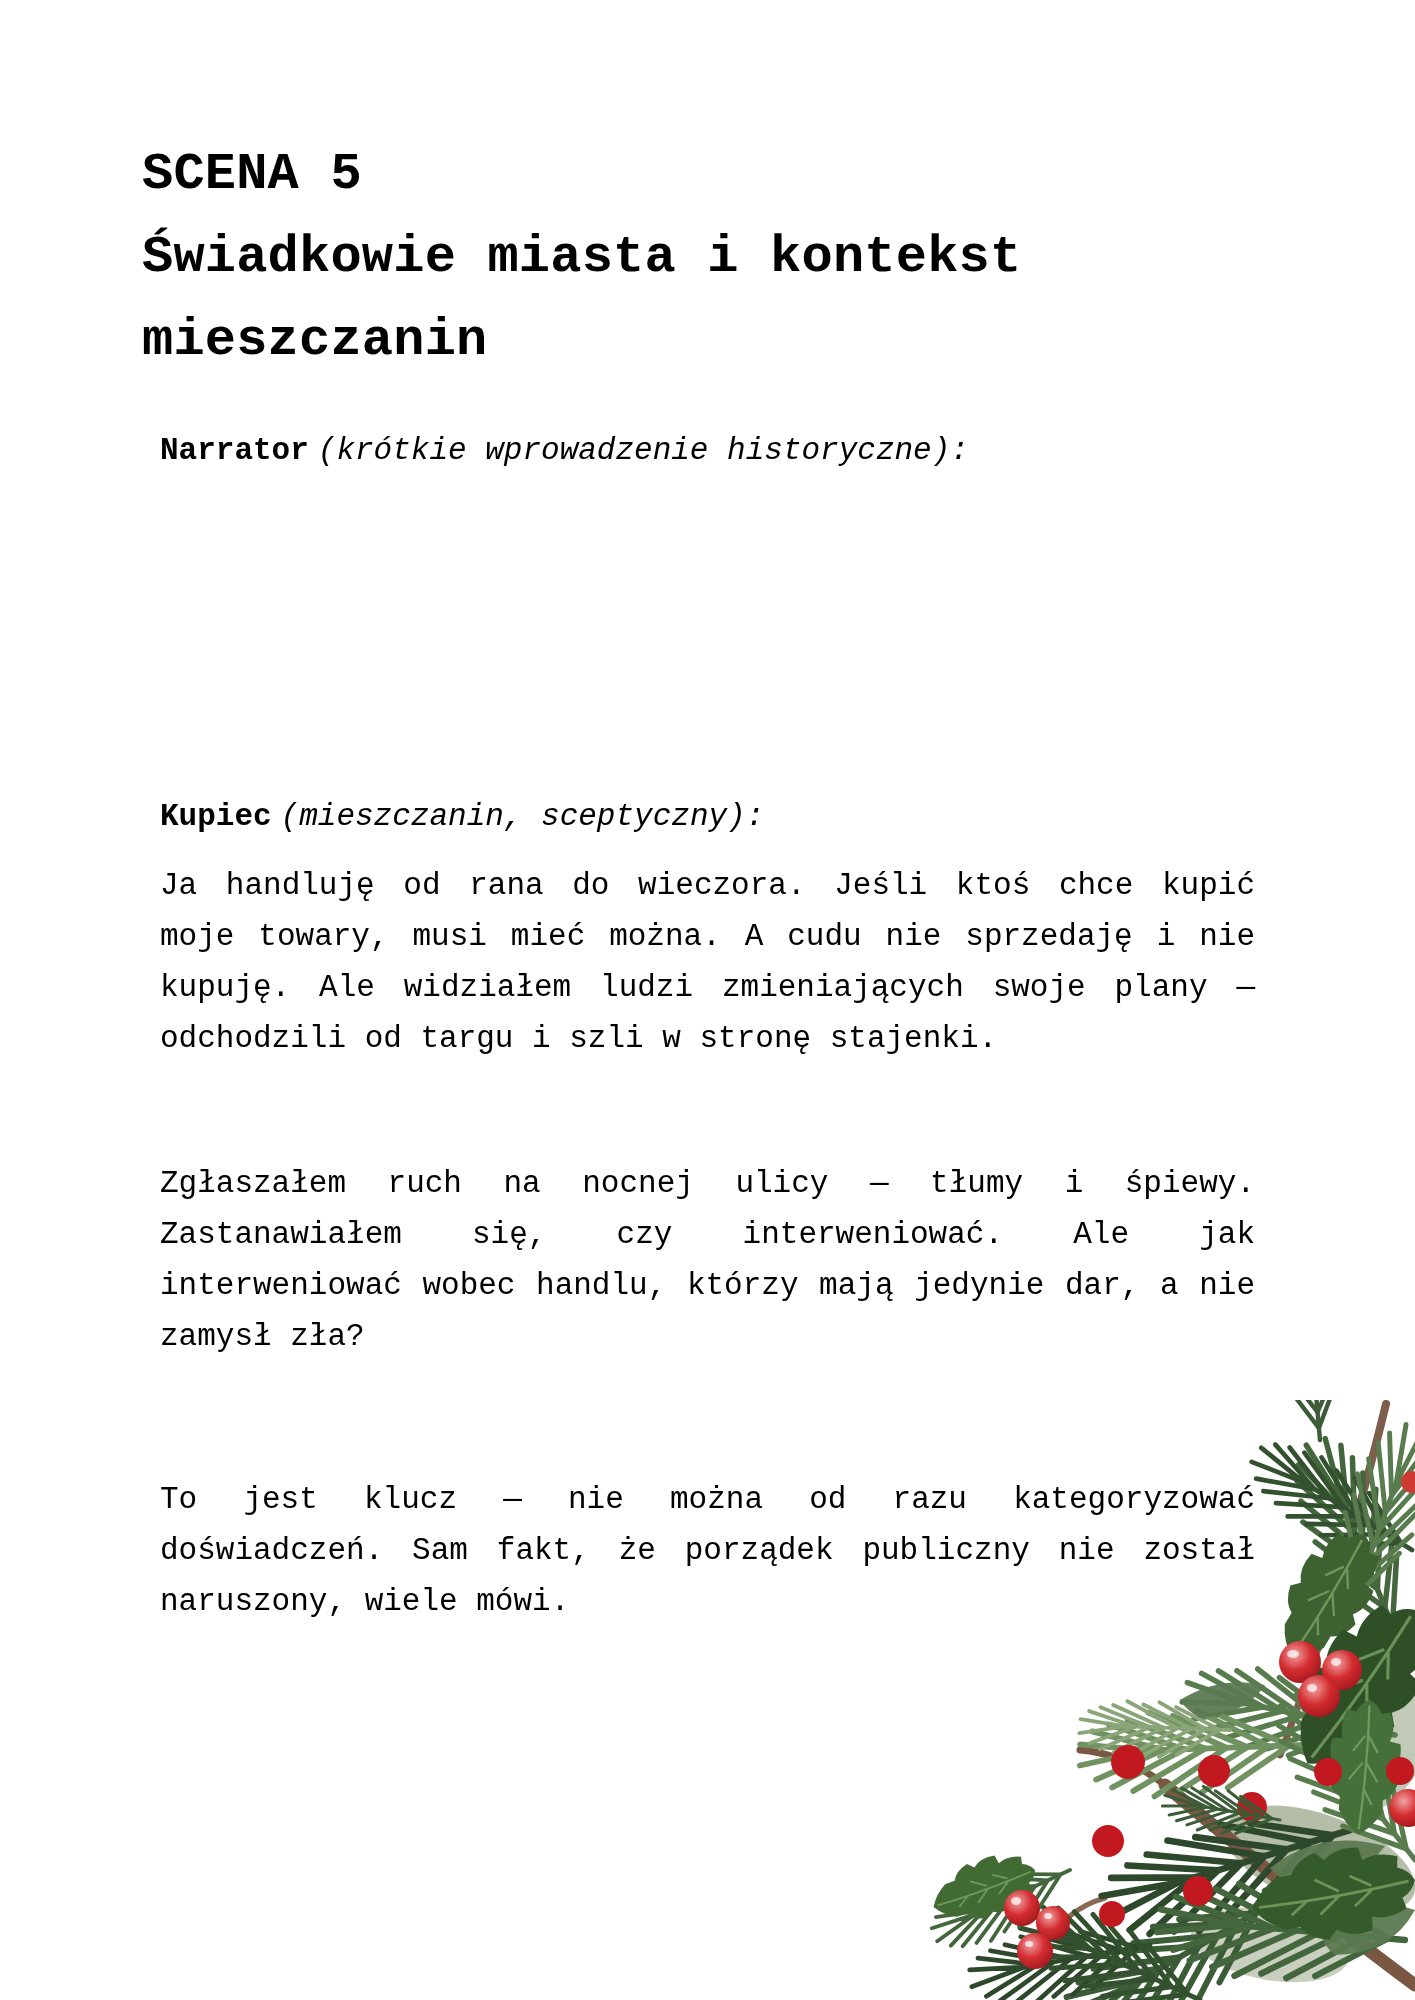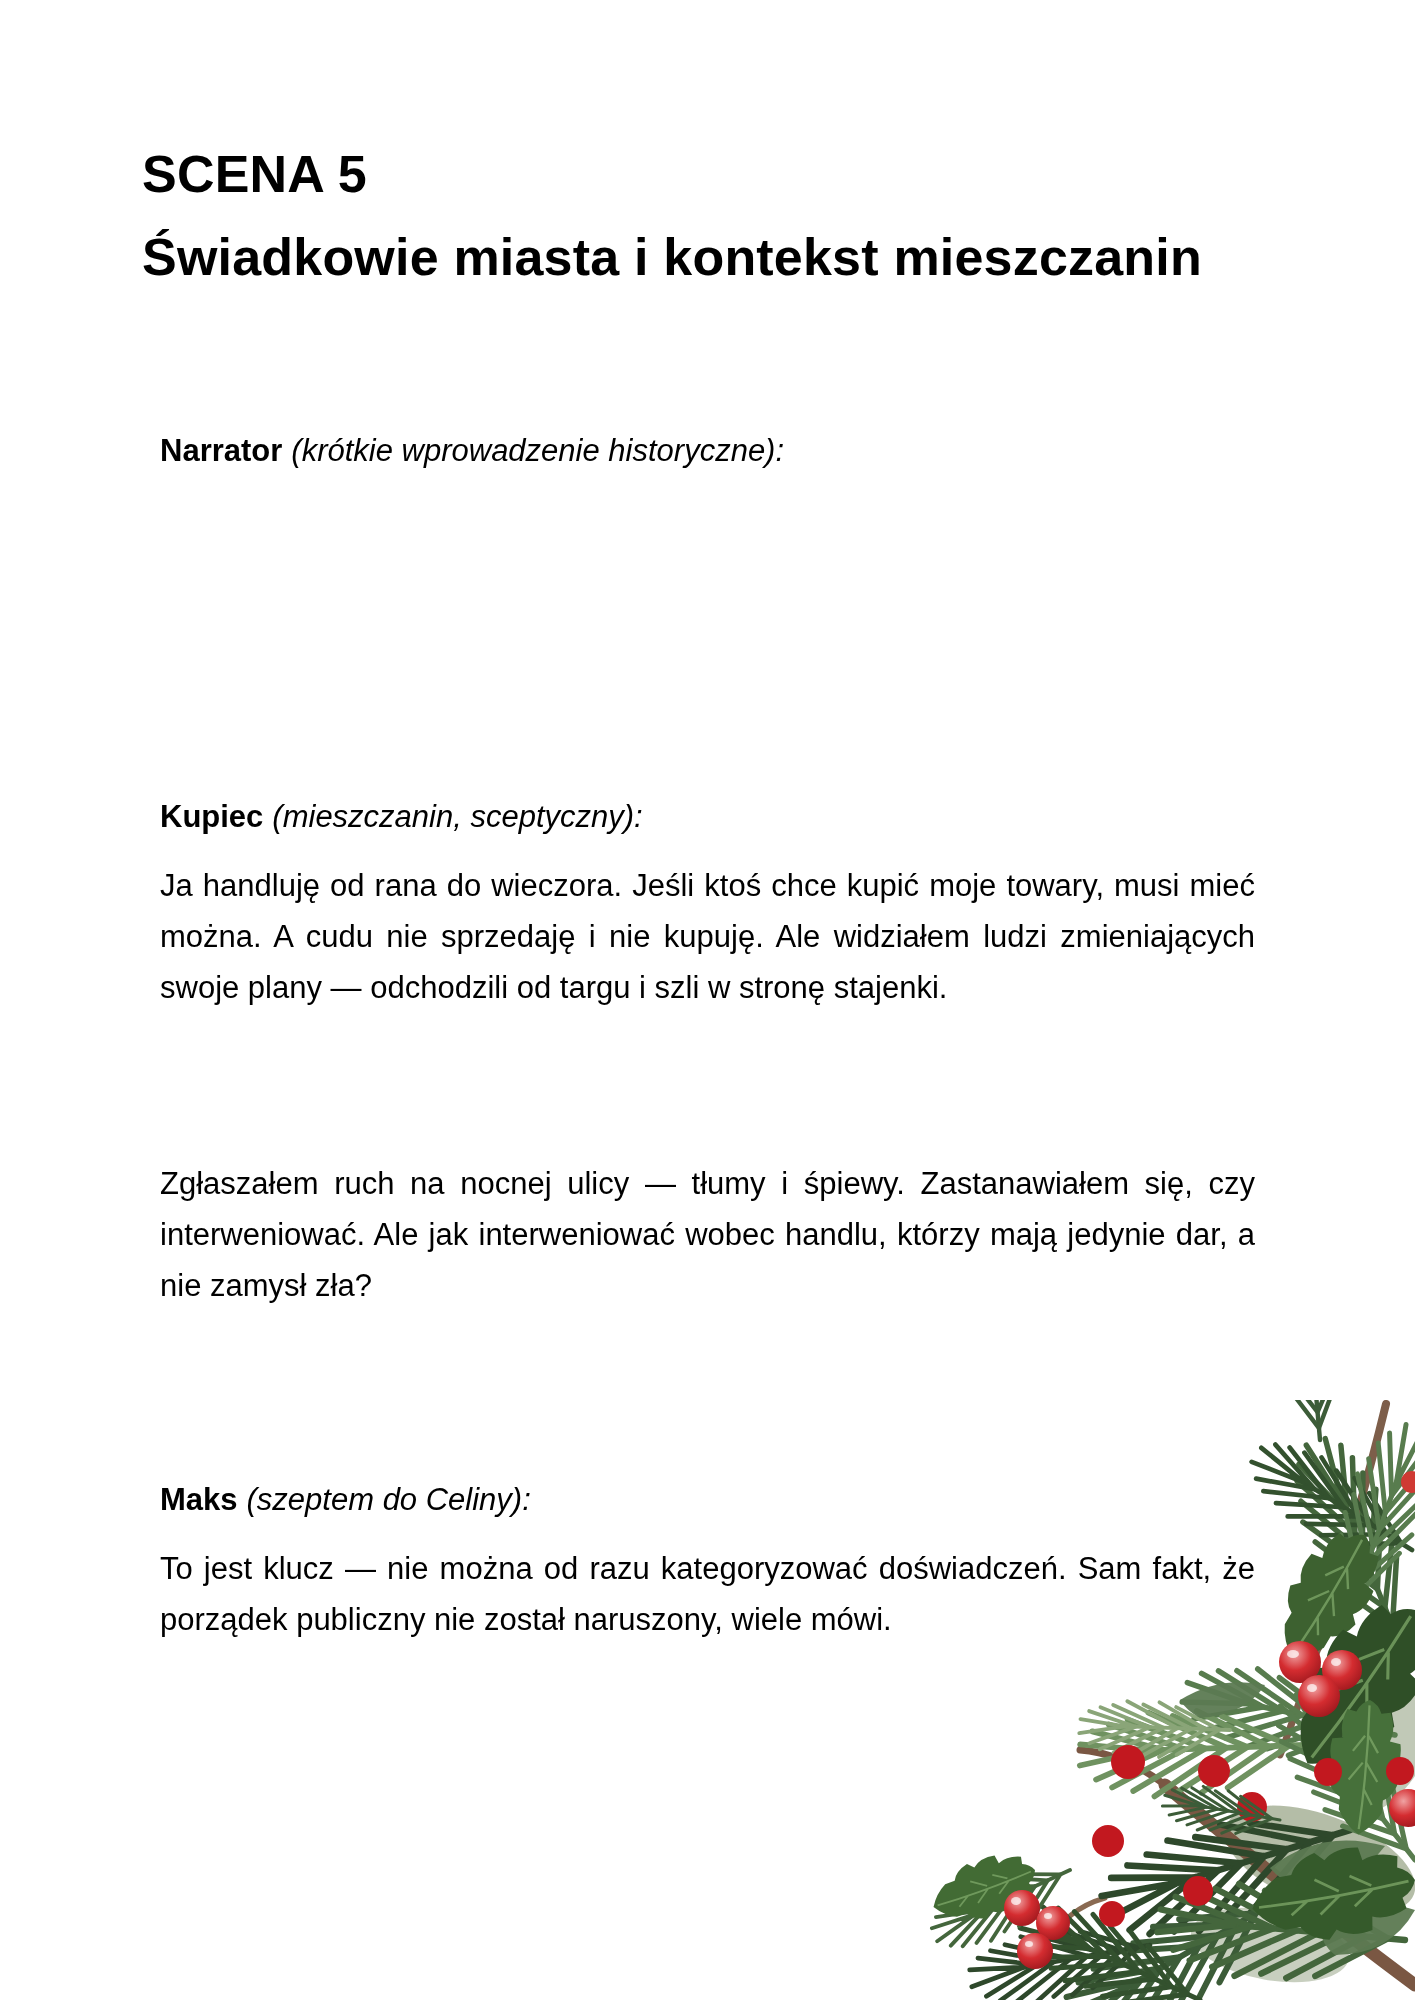--- a/index.html
+++ b/index.html
@@ -10,20 +10,21 @@
     height: 2000px;
     overflow: hidden;
     font-family: "Liberation Sans", "DejaVu Sans", sans-serif;
     color: #000000;
   }
   .page {
     position: relative;
     width: 1415px;
     height: 2000px;
     background: #ffffff;
+    font-family: Liberation Mono, monospace;
   }
   .doc-title {
     position: absolute;
     left: 142px;
     top: 133px;
     width: 1131px;
     font-size: 52px;
     line-height: 83px;
     font-weight: bold;
     margin: 0;
@@ -78,21 +79,20 @@
   <section class="dialogue sec-kupiec">
     <p class="speaker-line"><strong>Kupiec</strong><em>(mieszczanin, sceptyczny):</em></p>
     <p class="speech">Ja handluję od rana do wieczora. Jeśli ktoś chce kupić moje towary, musi mieć można. A cudu nie sprzedaję i nie kupuję. Ale widziałem ludzi zmieniających swoje plany — odchodzili od targu i szli w stronę stajenki.</p>
   </section>
 
   <section class="dialogue sec-straznik">
     <p class="speech">Zgłaszałem ruch na nocnej ulicy — tłumy i śpiewy. Zastanawiałem się, czy interweniować. Ale jak interweniować wobec handlu, którzy mają jedynie dar, a nie zamysł zła?</p>
   </section>
 
   <section class="dialogue sec-maks">
-    <p class="speaker-line"><strong>Maks</strong><em>(szeptem do Celiny):</em></p>
     <p class="speech">To jest klucz — nie można od razu kategoryzować doświadczeń. Sam fakt, że porządek publiczny nie został naruszony, wiele mówi.</p>
   </section>
 
   <div class="decoration">
     <svg viewBox="0 0 565 600" width="565" height="600" xmlns="http://www.w3.org/2000/svg">
       <defs>
         <radialGradient id="berryG" cx="0.38" cy="0.32" r="0.85">
           <stop offset="0" stop-color="#f0a3a3"></stop>
           <stop offset="0.45" stop-color="#d42c30"></stop>
           <stop offset="1" stop-color="#8f1218"></stop>

